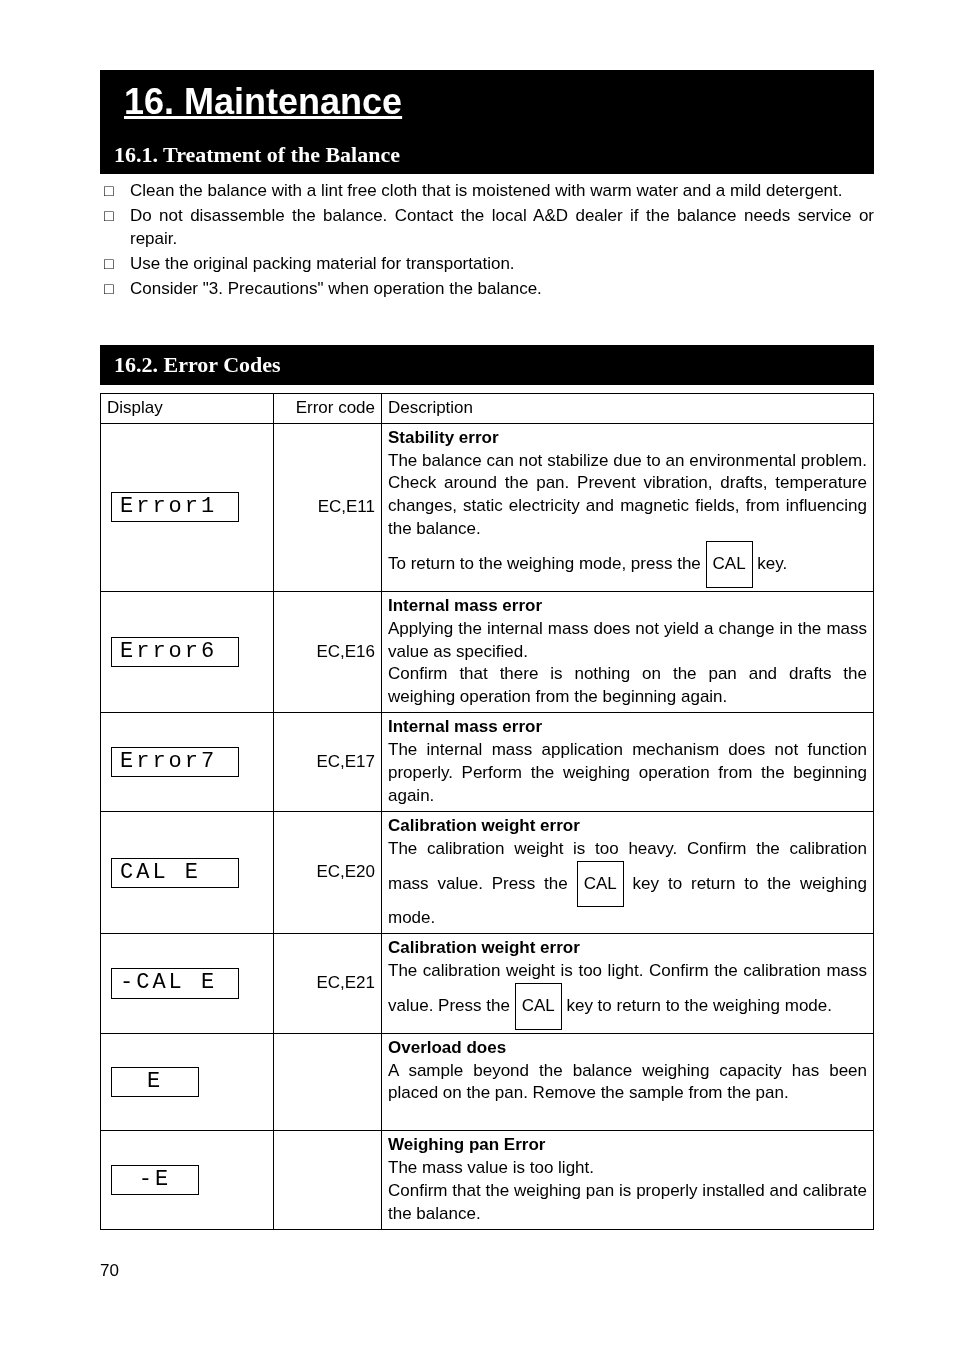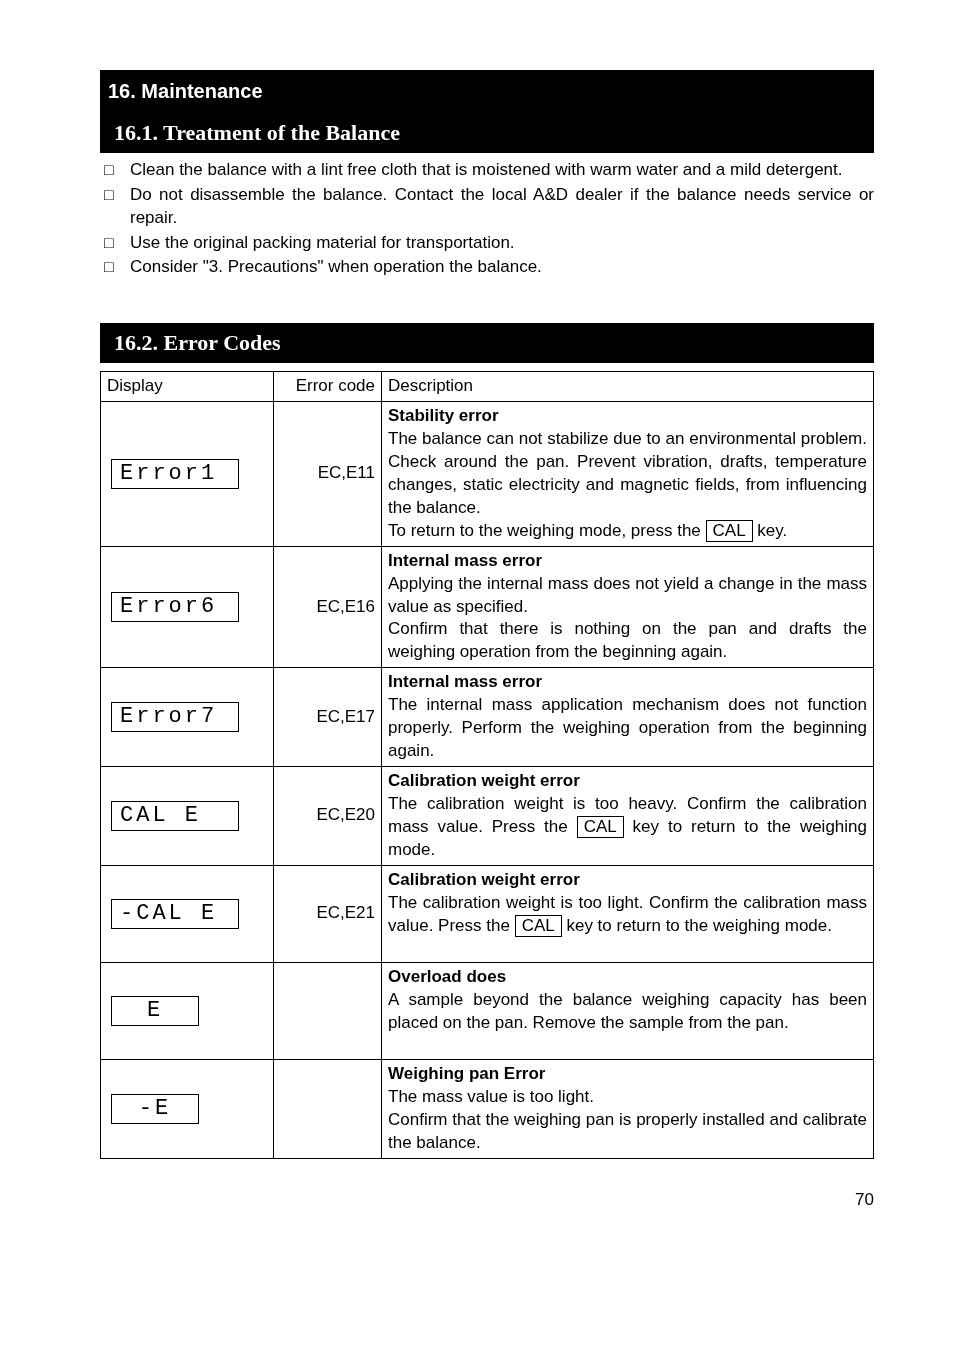--- a/index.html
+++ b/index.html
@@ -16,22 +16,23 @@
     padding: 70px 80px 40px 100px;
   }
   .black-band {
     background: #000;
     color: #fff;
     font-weight: bold;
     padding: 6px 14px;
     box-sizing: border-box;
   }
   .h1-band {
-    font-size: 20px;
-    padding: 8px 8px;
+    font-size: 36px;
+    padding: 8px 24px;
+    text-decoration: underline;
   }
   .h2-band {
     font-size: 22px;
     padding: 5px 14px;
     font-family: Liberation Serif, serif;
   }
   ul.bullets {
     list-style: none;
     margin: 6px 0 0 0;
     padding: 0 0 0 4px;
@@ -76,35 +77,35 @@
     font-size: 22px;
     letter-spacing: 3px;
     line-height: 1.1;
     margin: 30px 0;
     min-width: 110px;
   }
   .seg-box.narrow { min-width: 70px; }
   .desc b { font-weight: bold; }
   .key {
     border: 1px solid #000;
-    padding: 0 6px;
+    padding: 12px 6px;
     display: inline-block;
     font-size: 17px;
     line-height: 1.2;
   }
   .right-cell {
     vertical-align: middle !important;
     text-align: right;
   }
   .display-cell {
     vertical-align: middle !important;
     padding-left: 10px !important;
   }
   .pagenum {
-    text-align: right;
+    text-align: left;
     font-size: 17px;
     margin-top: 30px;
   }
   .just { text-align: justify; }
 </style>
 </head>
 <body>
 
 <div class="page">
   <div class="black-band h1-band">16. Maintenance</div>

